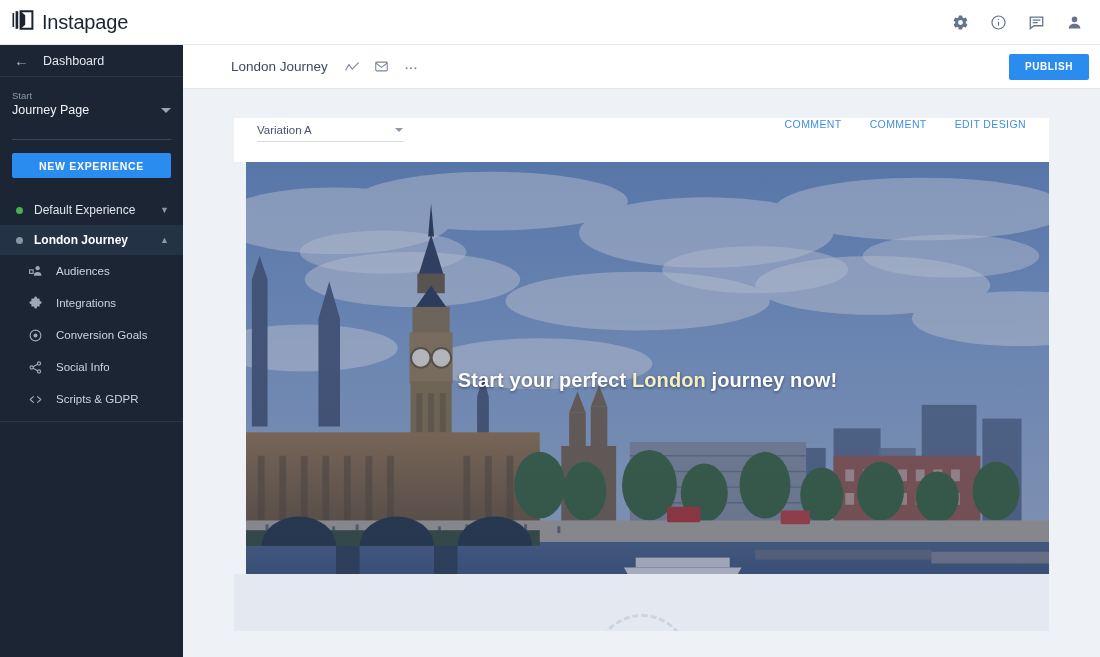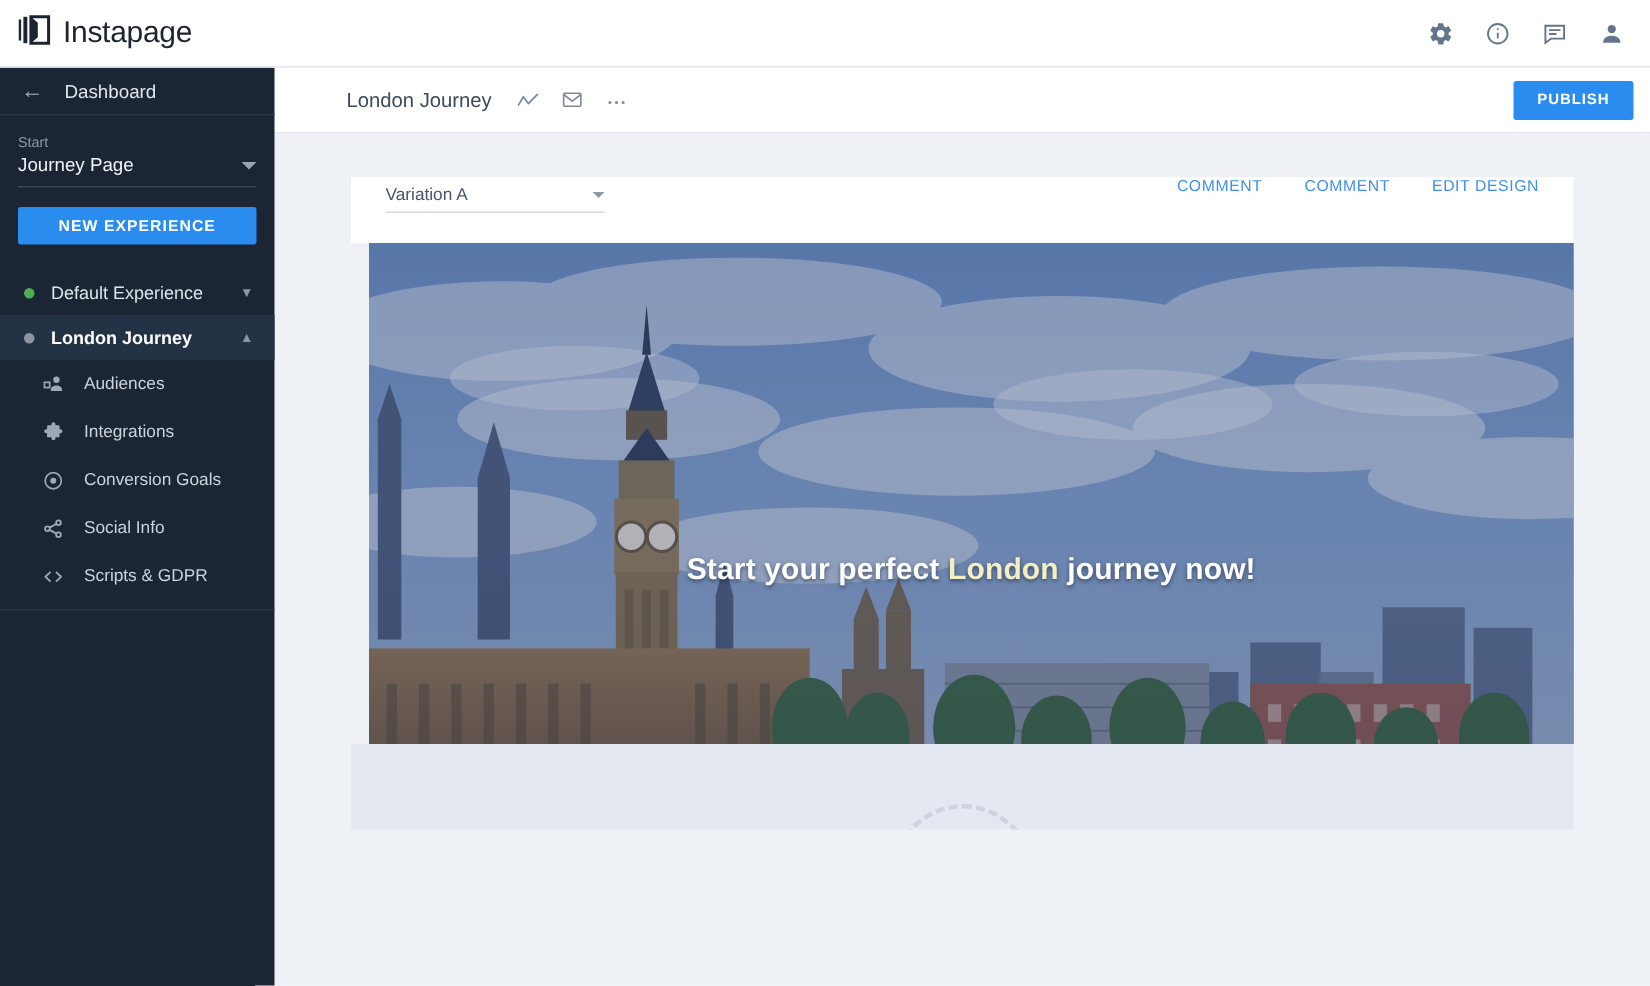--- a/index.html
+++ b/index.html
@@ -45,21 +45,21 @@
     cursor: pointer;
   }
   .side-back .arrow { color: #aab4c0; font-size: 15px; line-height: 1; }
   .side-back .lbl { font-size: 12.5px; color: #e3e8ee; }
 
   .page-block { padding: 13px 12px 0 12px; }
   .page-label { font-size: 9.5px; color: #8c97a5; margin-bottom: 2px; }
   .page-select {
     display: flex; align-items: center; justify-content: space-between;
     border-bottom: 1px solid #39455a;
-    padding-bottom: 7px; cursor: pointer;
+    padding-bottom: 22px; cursor: pointer;
   }
   .page-select .val { font-size: 12.5px; color: #f1f4f8; }
   .caret-d {
     width: 0; height: 0;
     border-left: 5px solid transparent;
     border-right: 5px solid transparent;
     border-top: 5px solid #9aa5b3;
   }
 
   .new-exp {
@@ -136,21 +136,21 @@
   }
   .var-actions { margin-left: auto; display: flex; gap: 28px; }
   .var-actions a {
     font-size: 10.5px; color: #3e8fe8; letter-spacing: 0.4px;
     text-decoration: none; cursor: pointer;
   }
 
   
   .hero {
     position: relative;
-    height: 334px;
+    height: 412px;
     overflow: hidden;
     background: #b91c1c;
     margin-left: 12px;
   }
   .hero-photo { position: absolute; inset: 0; }
   .hero-tint {
     position: absolute; inset: 0;
     background: linear-gradient(180deg, rgba(42,62,112,0.34) 0%, rgba(38,56,104,0.30) 48%, rgba(30,46,90,0.34) 100%);
   }
   .hero-headline {

